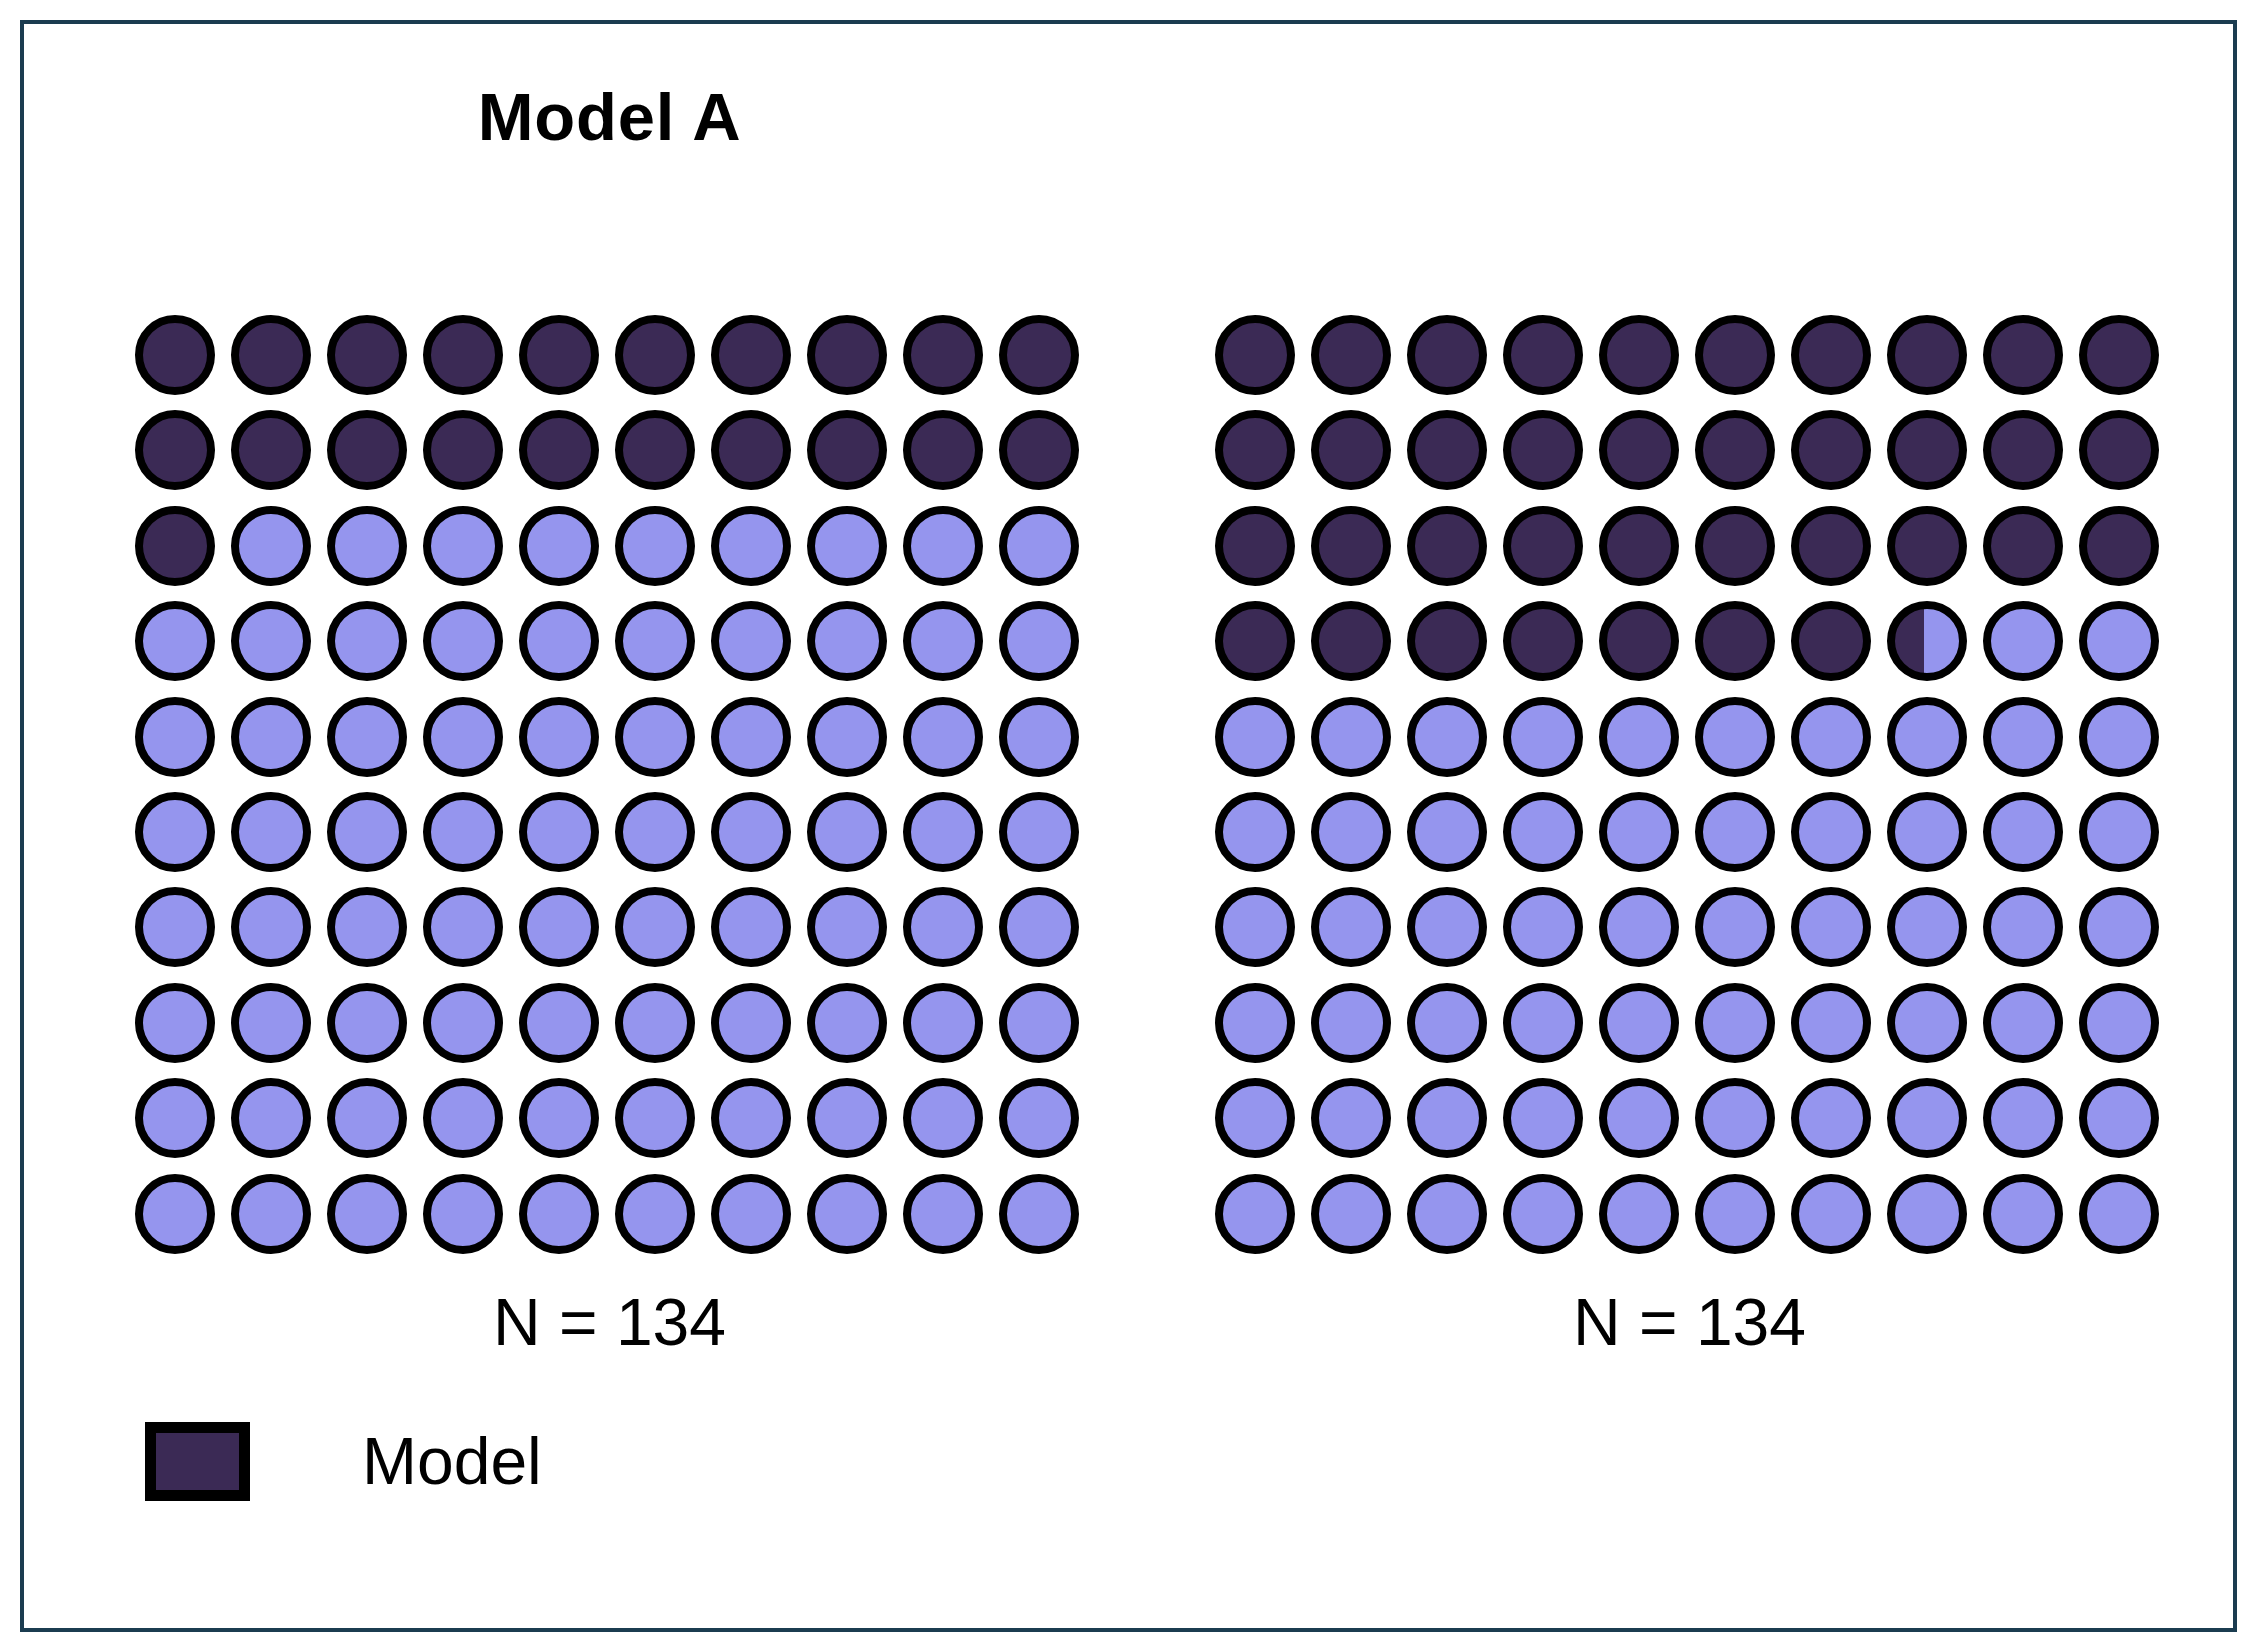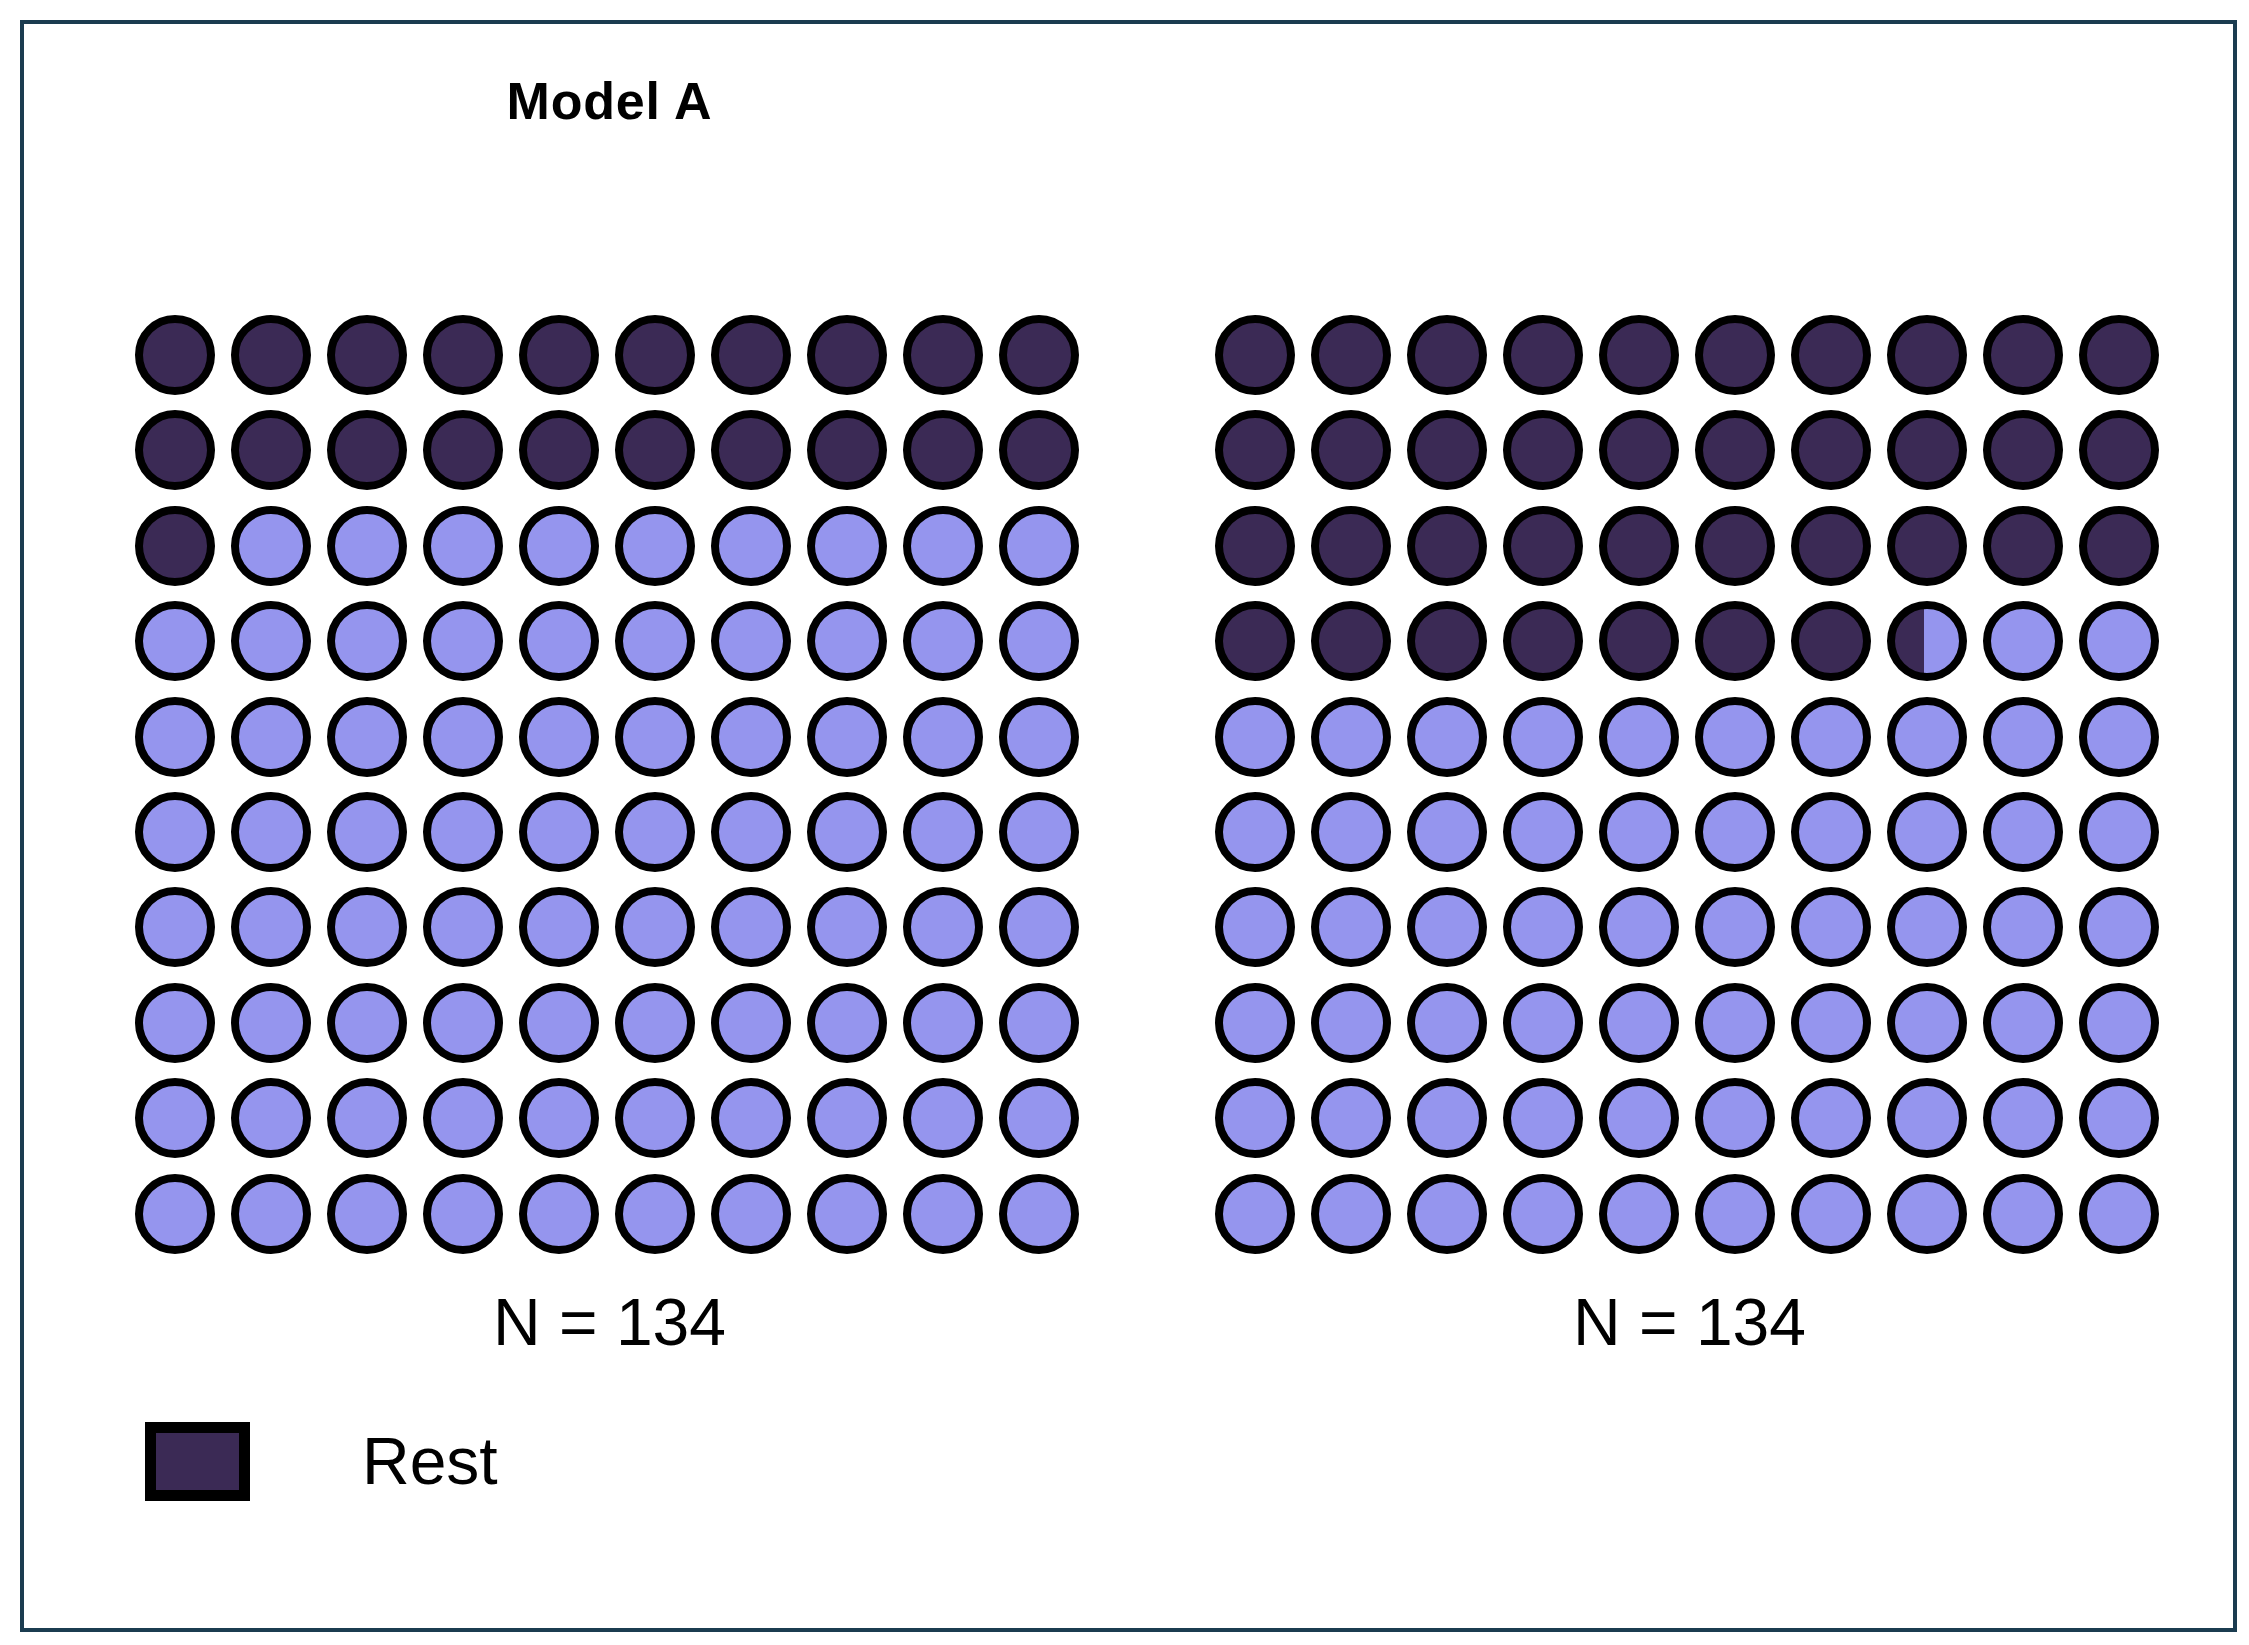--- a/index.html
+++ b/index.html
@@ -21,24 +21,24 @@
     left: 20px;
     top: 20px;
     right: 13.5px;
     bottom: 13.5px;
     border: 4.2px solid var(--frame-color, #1b3c50);
     box-sizing: border-box;
     pointer-events: none;
   }
   .title {
     position: absolute;
-    top: 73px;
+    top: 80px;
     width: 949px;
     text-align: center;
-    font-size: 52px;
+    font-size: 67px;
     font-weight: 700;
     letter-spacing: 0.8px;
     line-height: 1.1;
   }
   .title-a { left: 135px; }
   .title-b { left: 1215px; }
   .grid {
     position: absolute;
     top: 315px;
     display: grid;
@@ -304,17 +304,17 @@
       <span class="unit" style="background: rgb(149, 149, 238);"></span>
       <span class="unit" style="background: rgb(149, 149, 238);"></span>
     </div>
 
   <div class="nlabel nlabel-a">N = 134</div>
   <div class="nlabel nlabel-b">N = 134</div>
 
   <div class="legend">
     <div class="legend-row">
       <span class="swatch" id="swatch-rest" style="background: rgb(59, 42, 85);"></span>
-      <span class="legend-label">Rest</span>
+      <span class="legend-label">Model</span>
     </div>
   </div>
 </div>
 
 
 </body></html>

